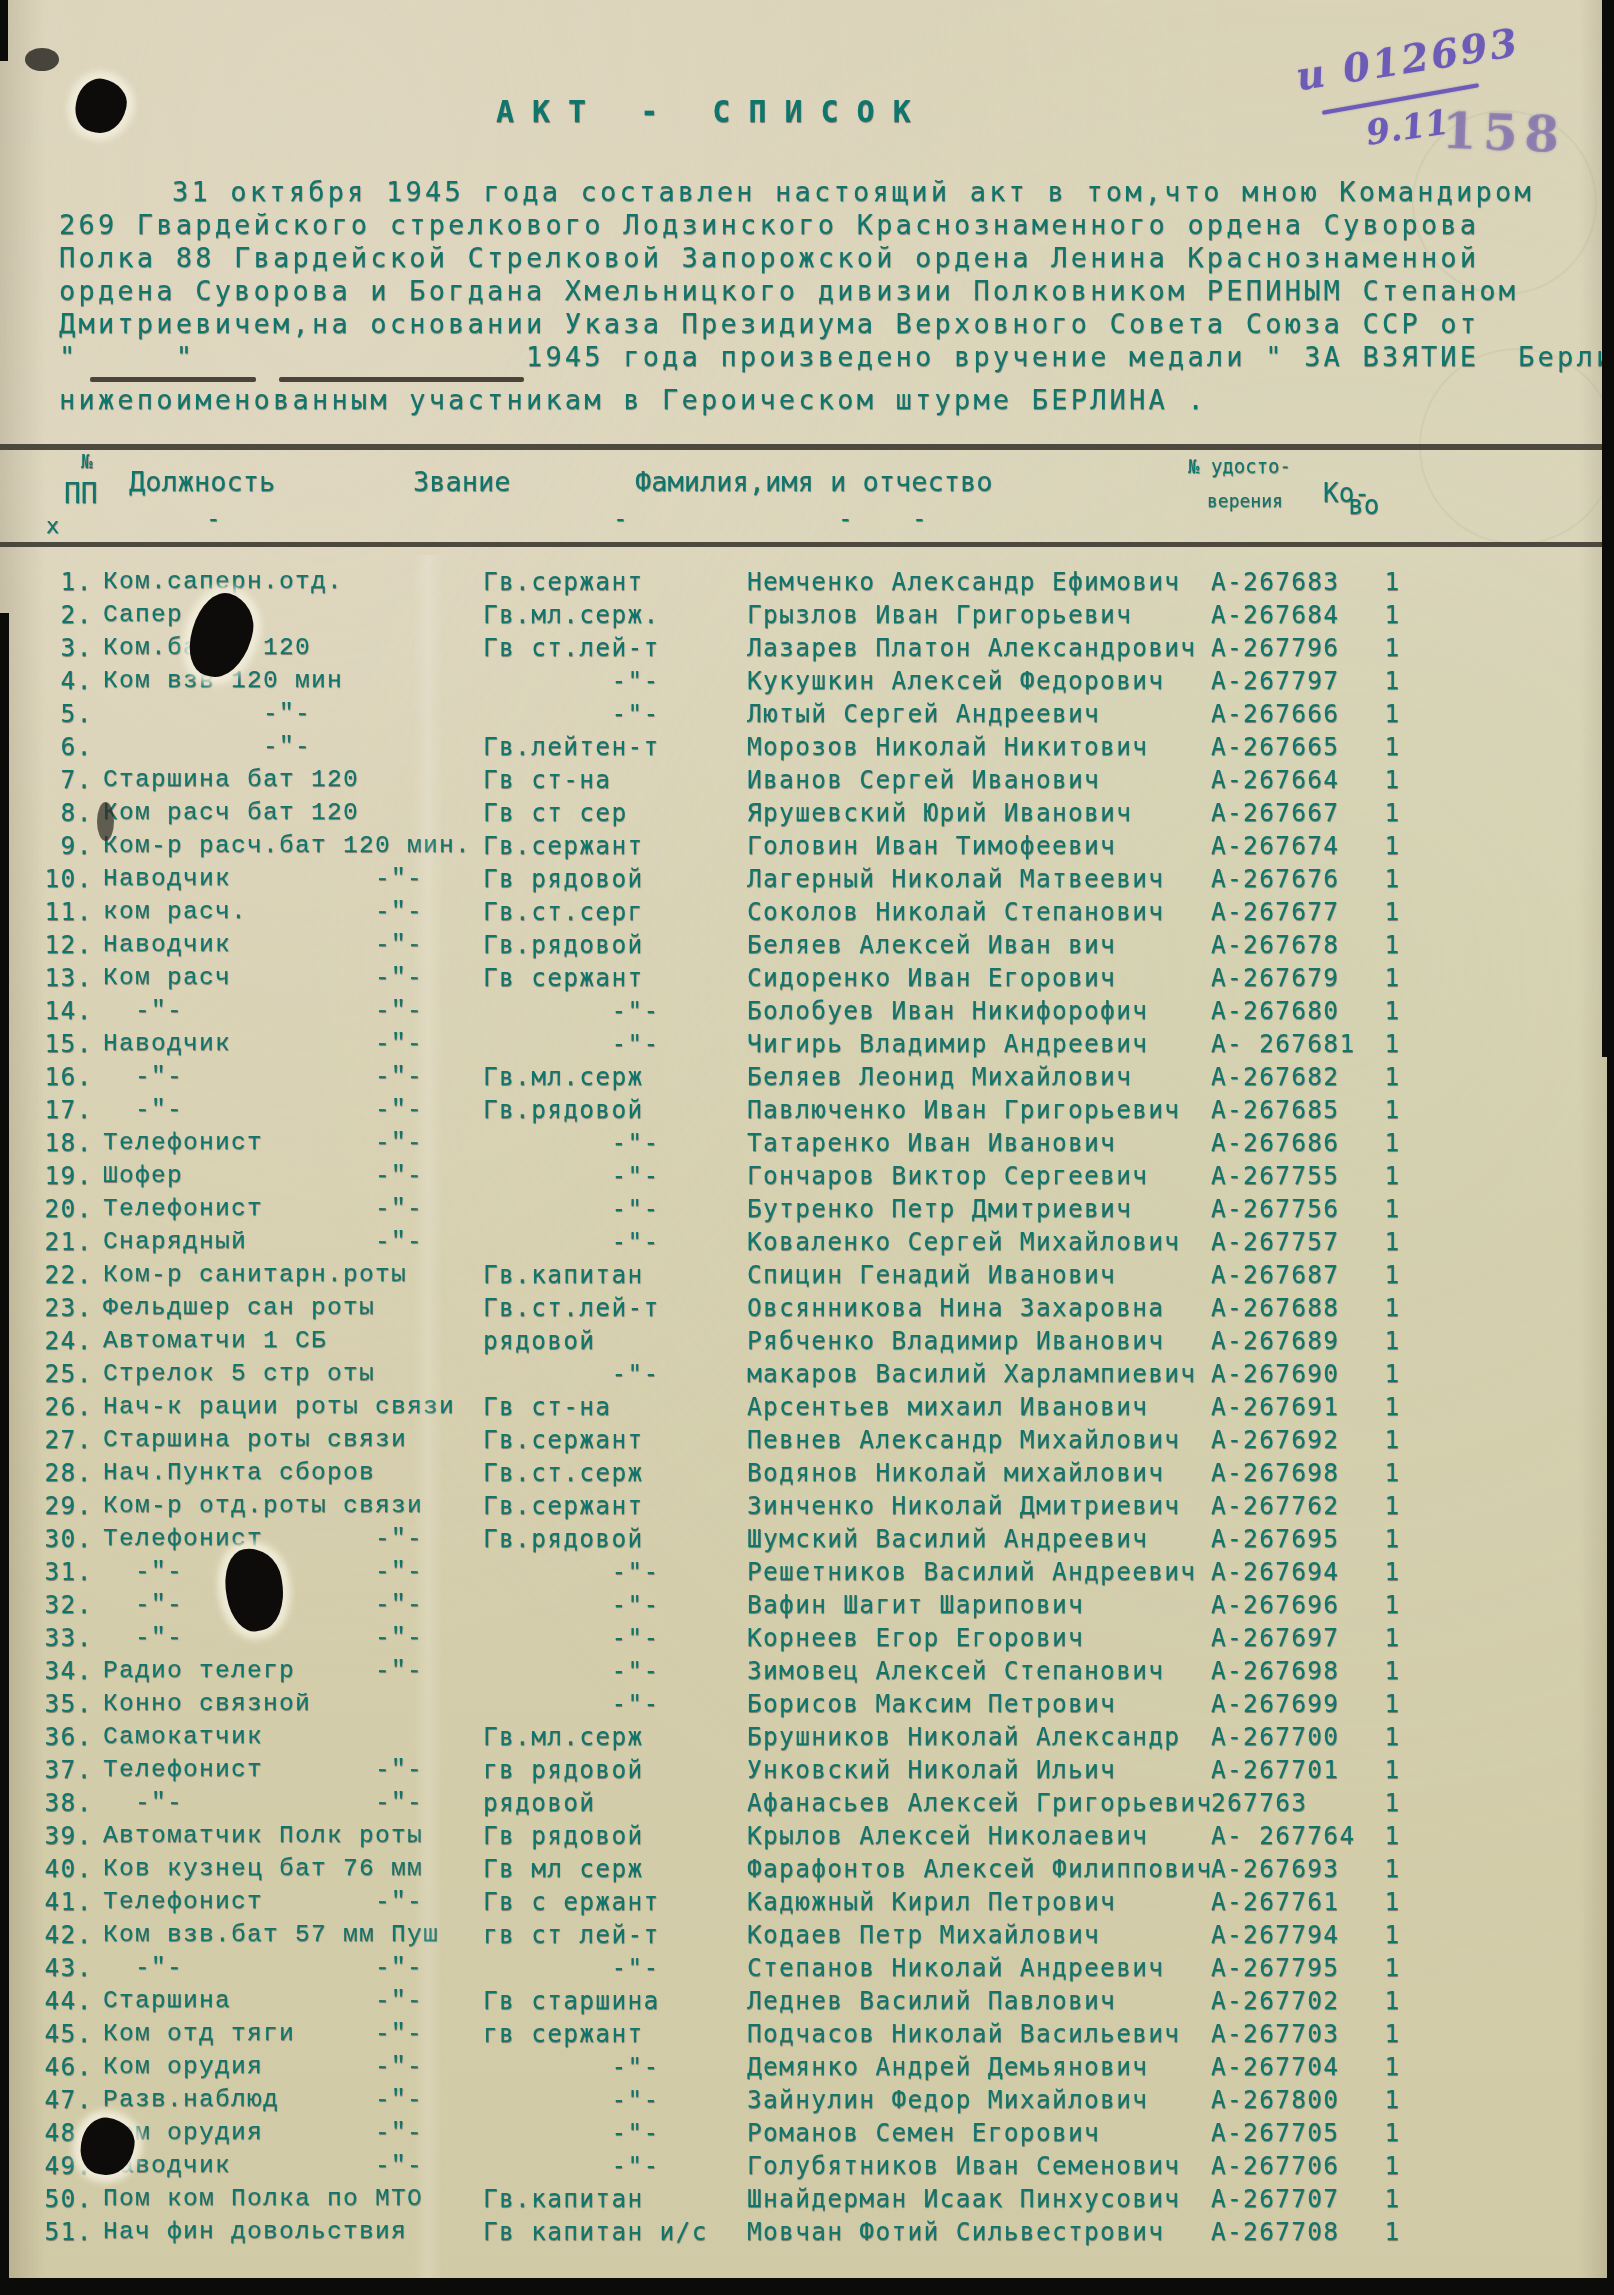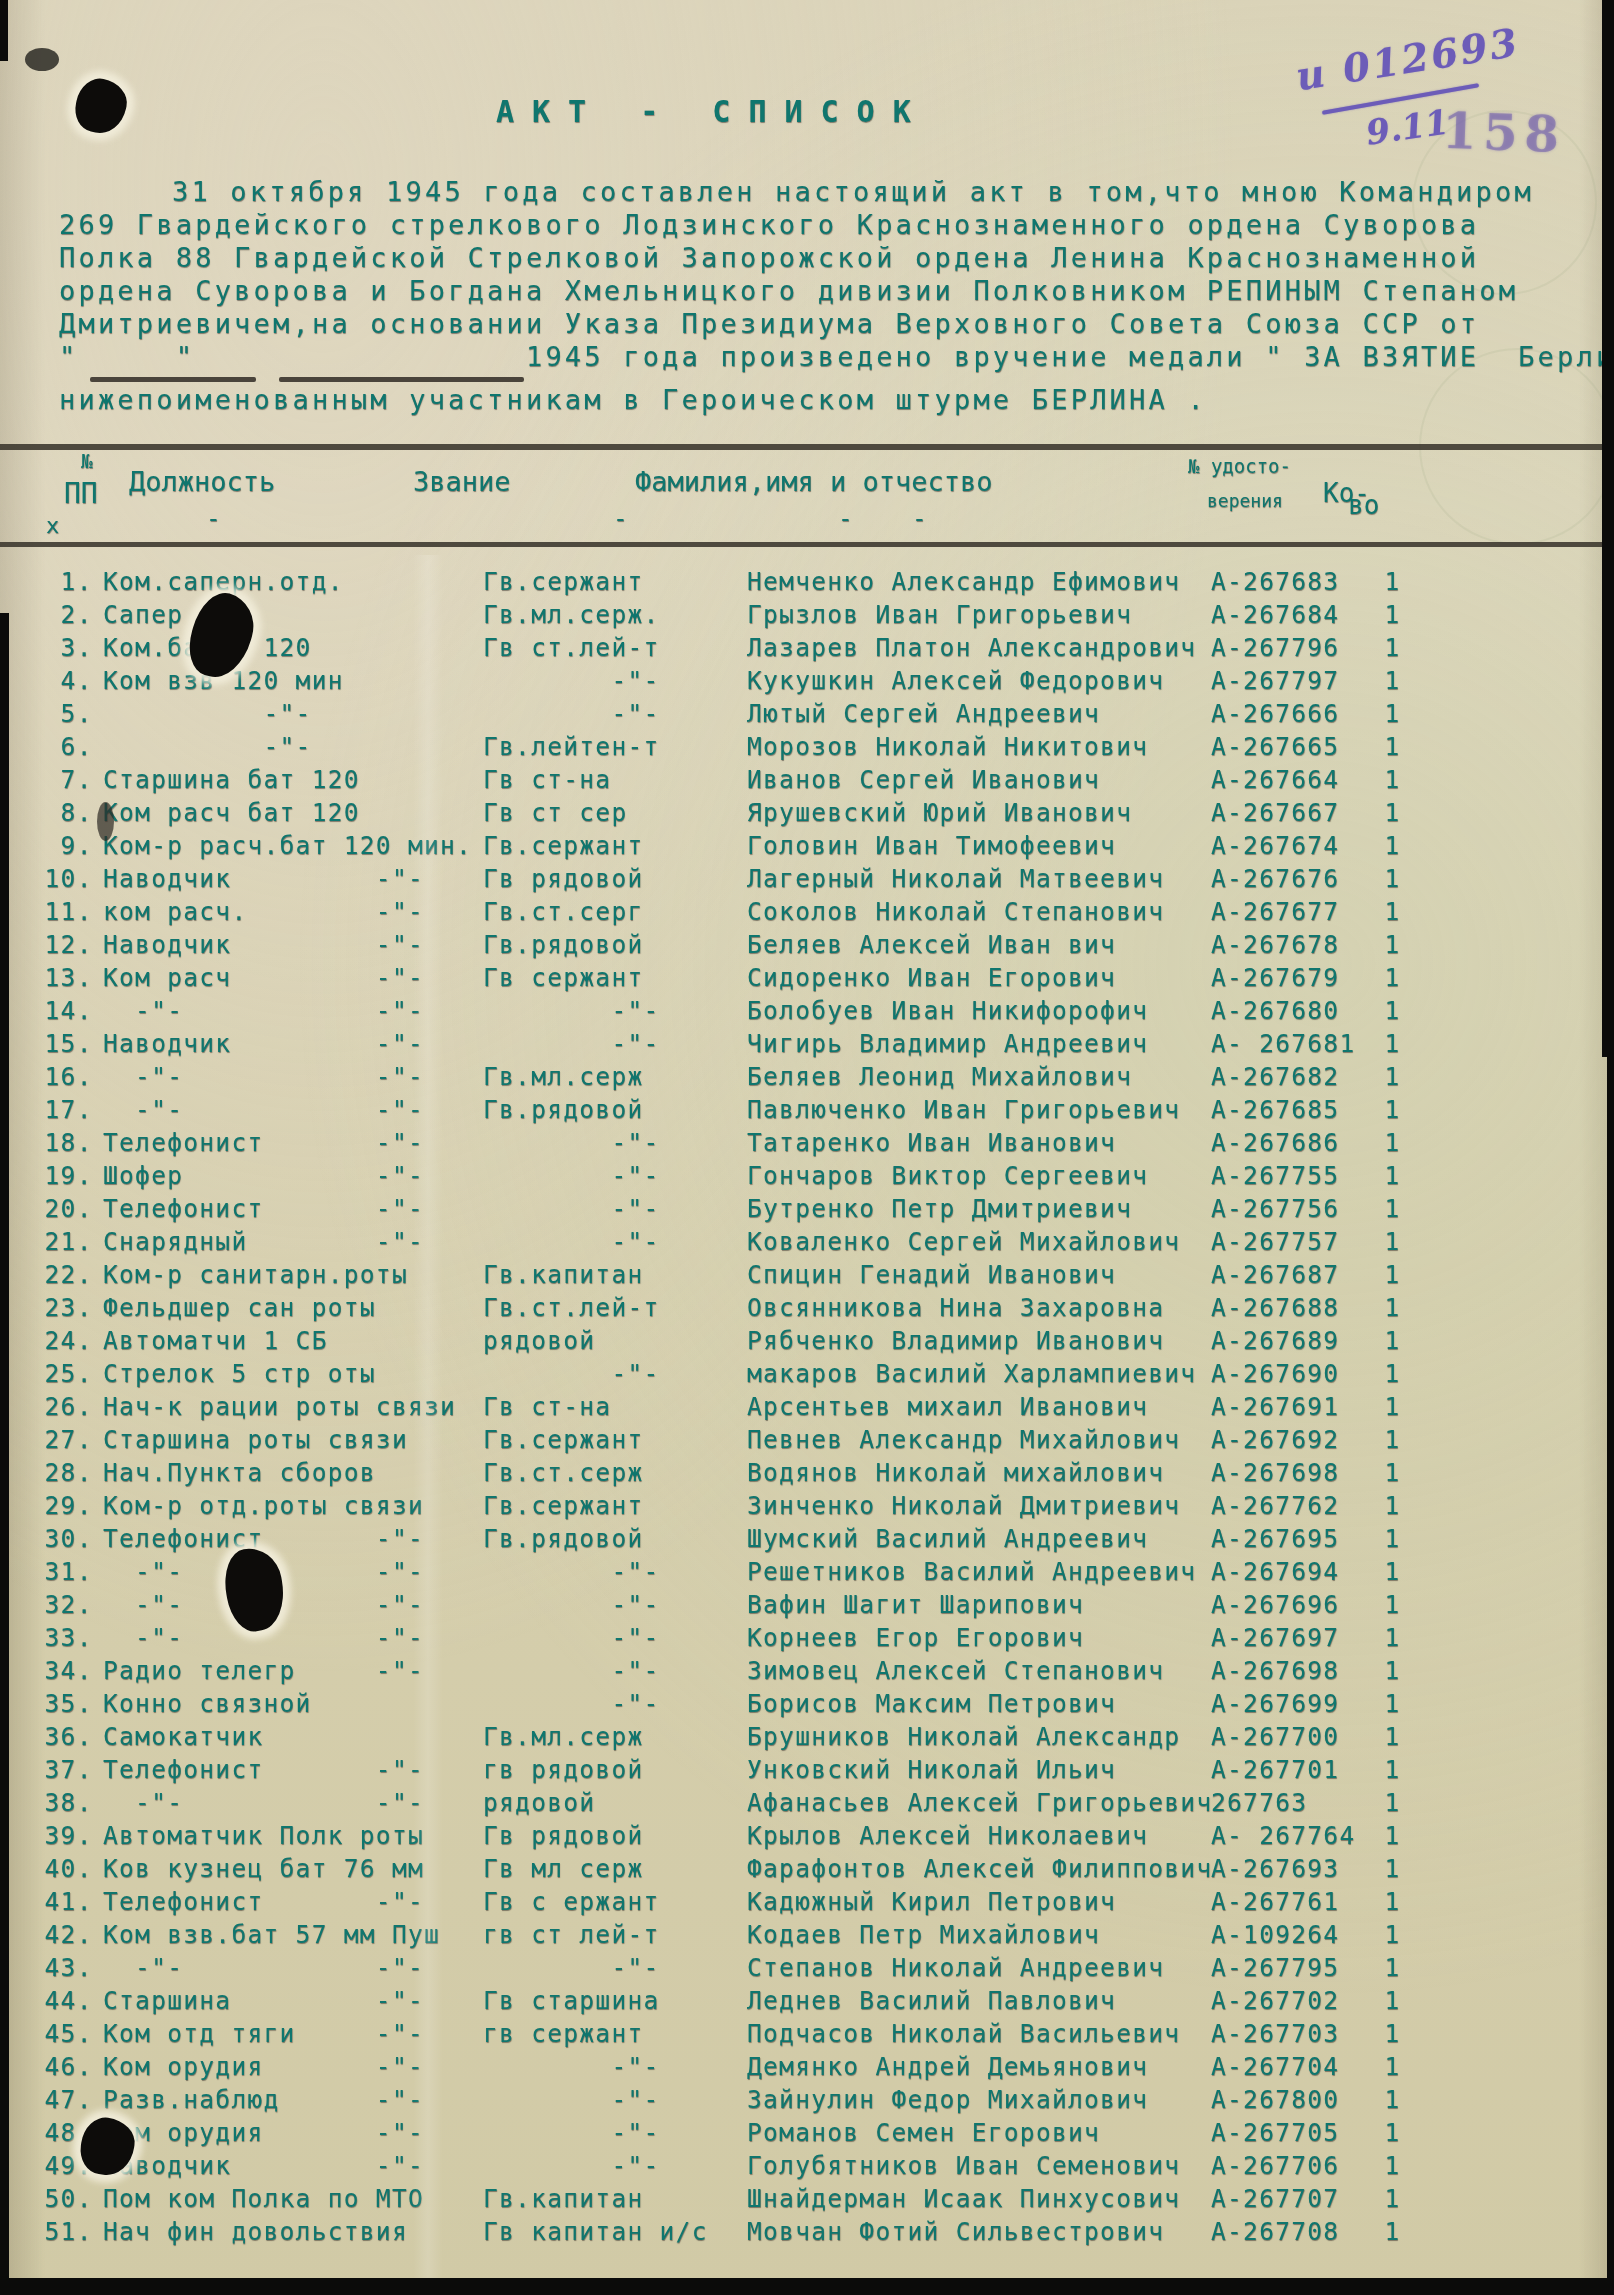--- a/index.html
+++ b/index.html
@@ -26,21 +26,21 @@
   .par-line:last-child{margin-top:10.3px;}
   .blank-underline{height:5.2px;background:#3a342c;border-radius:1.9px;opacity:0.9;}
   
   .rule{left:0;right:0;background:#3a352c;opacity:0.88;}
   .hdr{white-space:pre;}
   
   .rows{left:0;top:565px;right:0;}
   .row{display:flex;height:33px;font-size:24.5px;line-height:33px;letter-spacing:1.3px;white-space:pre;}
   .row span{display:block;box-sizing:border-box;overflow:visible;}
   .c-n{width:103px;text-align:right;padding-right:10.3px;}
-  .c-post{width:380px;}
+  .c-post{width:380px;font-family:Liberation Mono, monospace;}
   .c-rank{width:264px;}
   .c-name{width:464px;}
   .c-id{width:161px;}
   .c-qty{width:41px;text-align:center;}
   
   .hand{font-family:"DejaVu Serif", serif;font-style:italic;font-weight:bold;color:#6c5cb8;
         text-shadow:0 0 1.3px rgba(108,92,184,0.5);}
   .hw-number{left:1295px;top:36px;font-size:39px;transform:rotate(-9deg);letter-spacing:2.6px;}
   .hw-underline{left:1321px;top:97px;width:159px;height:3.9px;background:#6c5cb8;border-radius:1.9px;
         transform:rotate(-10deg);box-shadow:0 0 1.9px rgba(108,92,184,0.6);}
@@ -137,21 +137,21 @@
     <div class="row"><span class="c-n">32.</span><span class="c-post">  -"-            -"-</span><span class="c-rank">        -"-</span><span class="c-name">Вафин Шагит Шарипович</span><span class="c-id">А-267696</span><span class="c-qty">1</span></div>
     <div class="row"><span class="c-n">33.</span><span class="c-post">  -"-            -"-</span><span class="c-rank">        -"-</span><span class="c-name">Корнеев Егор Егорович</span><span class="c-id">А-267697</span><span class="c-qty">1</span></div>
     <div class="row"><span class="c-n">34.</span><span class="c-post">Радио телегр     -"-</span><span class="c-rank">        -"-</span><span class="c-name">Зимовец Алексей Степанович</span><span class="c-id">А-267698</span><span class="c-qty">1</span></div>
     <div class="row"><span class="c-n">35.</span><span class="c-post">Конно связной</span><span class="c-rank">        -"-</span><span class="c-name">Борисов Максим Петрович</span><span class="c-id">А-267699</span><span class="c-qty">1</span></div>
     <div class="row"><span class="c-n">36.</span><span class="c-post">Самокатчик</span><span class="c-rank">Гв.мл.серж</span><span class="c-name">Брушников Николай Александр</span><span class="c-id">А-267700</span><span class="c-qty">1</span></div>
     <div class="row"><span class="c-n">37.</span><span class="c-post">Телефонист       -"-</span><span class="c-rank">гв рядовой</span><span class="c-name">Унковский Николай Ильич</span><span class="c-id">А-267701</span><span class="c-qty">1</span></div>
     <div class="row"><span class="c-n">38.</span><span class="c-post">  -"-            -"-</span><span class="c-rank">рядовой</span><span class="c-name">Афанасьев Алексей Григорьевич</span><span class="c-id">267763</span><span class="c-qty">1</span></div>
     <div class="row"><span class="c-n">39.</span><span class="c-post">Автоматчик Полк роты</span><span class="c-rank">Гв рядовой</span><span class="c-name">Крылов Алексей Николаевич</span><span class="c-id">А- 267764</span><span class="c-qty">1</span></div>
     <div class="row"><span class="c-n">40.</span><span class="c-post">Ков кузнец бат 76 мм</span><span class="c-rank">Гв мл серж</span><span class="c-name">Фарафонтов Алексей Филиппович</span><span class="c-id">А-267693</span><span class="c-qty">1</span></div>
     <div class="row"><span class="c-n">41.</span><span class="c-post">Телефонист       -"-</span><span class="c-rank">Гв с ержант</span><span class="c-name">Кадюжный Кирил Петрович</span><span class="c-id">А-267761</span><span class="c-qty">1</span></div>
-    <div class="row"><span class="c-n">42.</span><span class="c-post">Ком взв.бат 57 мм Пуш</span><span class="c-rank">гв ст лей-т</span><span class="c-name">Кодаев Петр Михайлович</span><span class="c-id">А-109264</span><span class="c-qty">1</span></div>
+    <div class="row"><span class="c-n">42.</span><span class="c-post">Ком взв.бат 57 мм Пуш</span><span class="c-rank">гв ст лей-т</span><span class="c-name">Кодаев Петр Михайлович</span><span class="c-id">А-267794</span><span class="c-qty">1</span></div>
     <div class="row"><span class="c-n">43.</span><span class="c-post">  -"-            -"-</span><span class="c-rank">        -"-</span><span class="c-name">Степанов Николай Андреевич</span><span class="c-id">А-267795</span><span class="c-qty">1</span></div>
     <div class="row"><span class="c-n">44.</span><span class="c-post">Старшина         -"-</span><span class="c-rank">Гв старшина</span><span class="c-name">Леднев Василий Павлович</span><span class="c-id">А-267702</span><span class="c-qty">1</span></div>
     <div class="row"><span class="c-n">45.</span><span class="c-post">Ком отд тяги     -"-</span><span class="c-rank">гв сержант</span><span class="c-name">Подчасов Николай Васильевич</span><span class="c-id">А-267703</span><span class="c-qty">1</span></div>
     <div class="row"><span class="c-n">46.</span><span class="c-post">Ком орудия       -"-</span><span class="c-rank">        -"-</span><span class="c-name">Демянко Андрей Демьянович</span><span class="c-id">А-267704</span><span class="c-qty">1</span></div>
     <div class="row"><span class="c-n">47.</span><span class="c-post">Разв.наблюд      -"-</span><span class="c-rank">        -"-</span><span class="c-name">Зайнулин Федор Михайлович</span><span class="c-id">А-267800</span><span class="c-qty">1</span></div>
     <div class="row"><span class="c-n">48.</span><span class="c-post">Ком орудия       -"-</span><span class="c-rank">        -"-</span><span class="c-name">Романов Семен Егорович</span><span class="c-id">А-267705</span><span class="c-qty">1</span></div>
     <div class="row"><span class="c-n">49.</span><span class="c-post">Наводчик         -"-</span><span class="c-rank">        -"-</span><span class="c-name">Голубятников Иван Семенович</span><span class="c-id">А-267706</span><span class="c-qty">1</span></div>
     <div class="row"><span class="c-n">50.</span><span class="c-post">Пом ком Полка по МТО</span><span class="c-rank">Гв.капитан</span><span class="c-name">Шнайдерман Исаак Пинхусович</span><span class="c-id">А-267707</span><span class="c-qty">1</span></div>
     <div class="row"><span class="c-n">51.</span><span class="c-post">Нач фин довольствия</span><span class="c-rank">Гв капитан и/с</span><span class="c-name">Мовчан Фотий Сильвестрович</span><span class="c-id">А-267708</span><span class="c-qty">1</span></div>
   </div>

